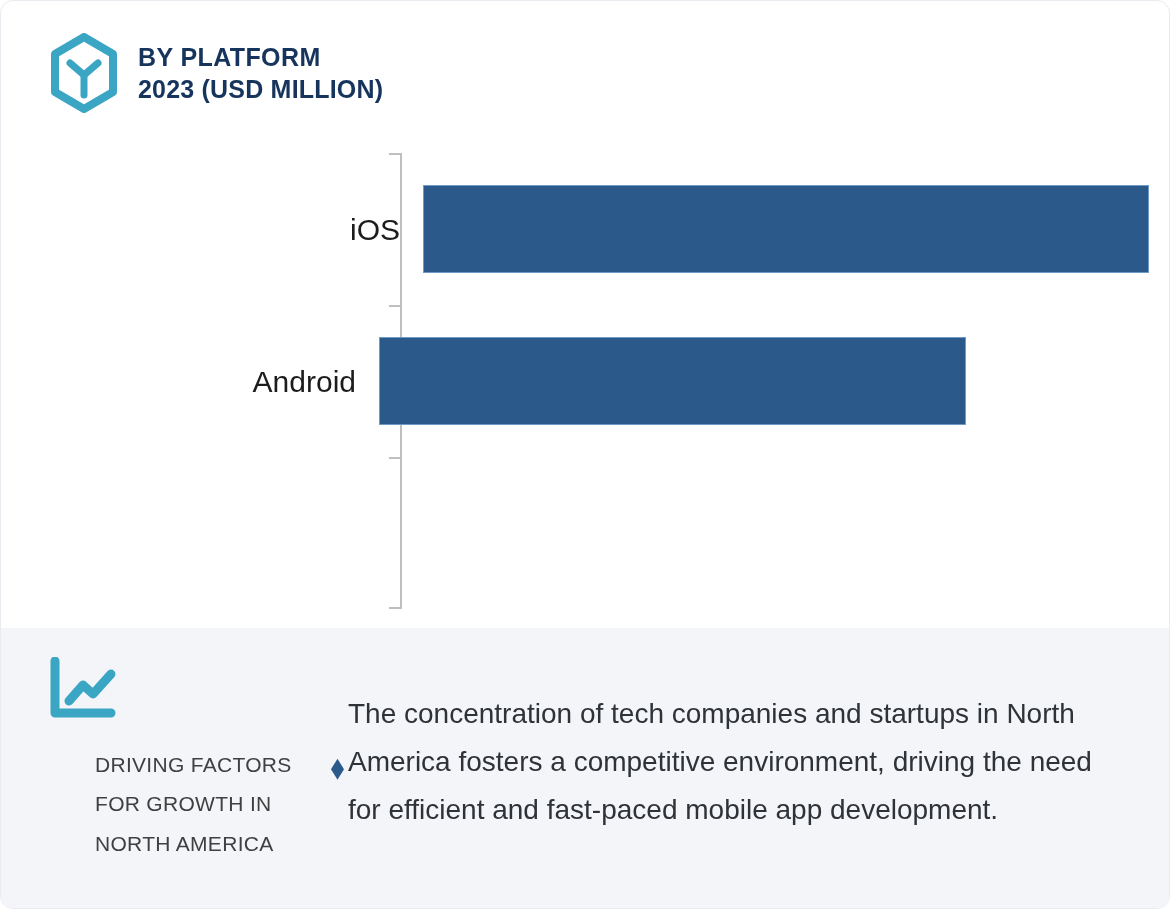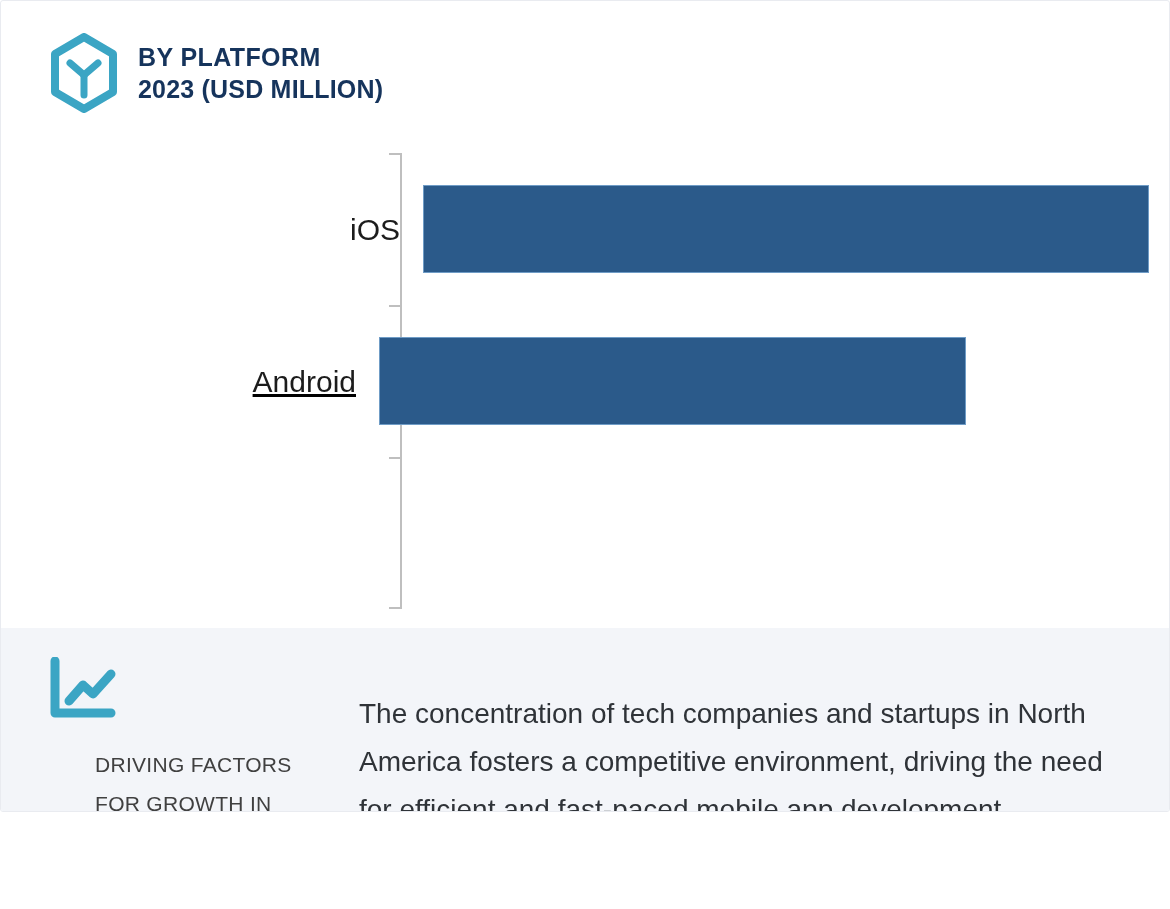--- a/index.html
+++ b/index.html
@@ -13,24 +13,24 @@
     height: 909px;
     font-family: "Liberation Sans", sans-serif;
     overflow: hidden;
   }
 
   
   .card {
     position: relative;
     box-sizing: border-box;
     width: 1170px;
-    height: 812px;
+    height: 909px;
     background: #ffffff;
     border: 1px solid #e9ebf0;
-    border-radius: 3px;
+    border-radius: 13px;
     overflow: hidden;
   }
 
   
   .header {
     position: absolute;
     left: 46px;
     top: 32px;
     display: flex;
     align-items: flex-start;
@@ -94,21 +94,21 @@
   
   .bar-row {
     position: absolute;
     left: 0;
     width: 1170px;
     height: 152px;
     display: flex;
     align-items: center;
   }
   .bar-row.r0 { top: 12px; margin-left: 44px; }
-  .bar-row.r1 { top: 164px; text-decoration: underline; }
+  .bar-row.r1 { top: 164px; }
   .bar-row.r2 { top: 316px; }
 
   .cat-label {
     width: 378px;
     text-align: right;
     padding-right: 23px;
     box-sizing: border-box;
     font-size: 30px;
     color: #1c1c1c;
     line-height: 1.1;
@@ -160,22 +160,22 @@
     text-transform: uppercase;
     margin-left: 46px;
   }
   .footer-right {
     flex: 1 1 auto;
     padding: 62px 30px 0 0;
     box-sizing: border-box;
   }
   .bullet-item {
     display: flex;
-    align-items: flex-end;
-    gap: 15px;
+    align-items: center;
+    gap: 4px;
   }
   .bullet-diamond {
     flex: 0 0 auto;
     margin-top: 14px;
     width: 13px;
     height: 21px;
     background: #2b5a8a;
     clip-path: polygon(50% 0%, 100% 50%, 50% 100%, 0% 50%);
   }
   .bullet-text {

